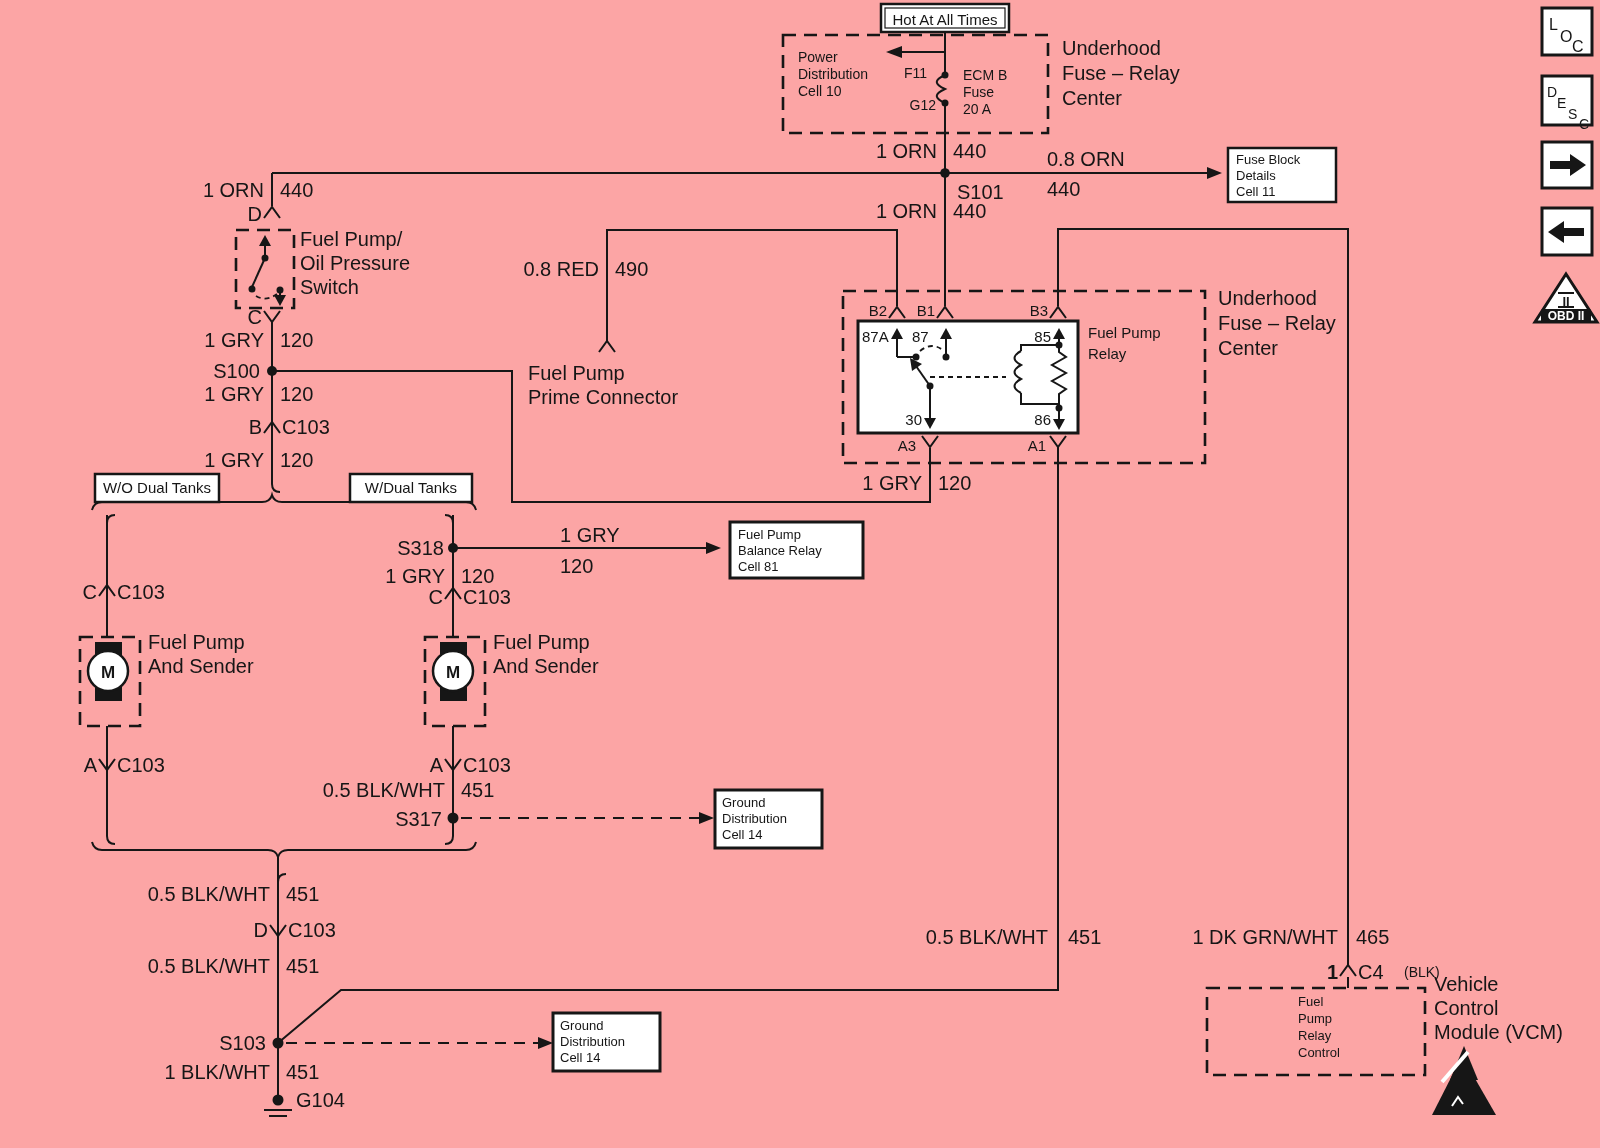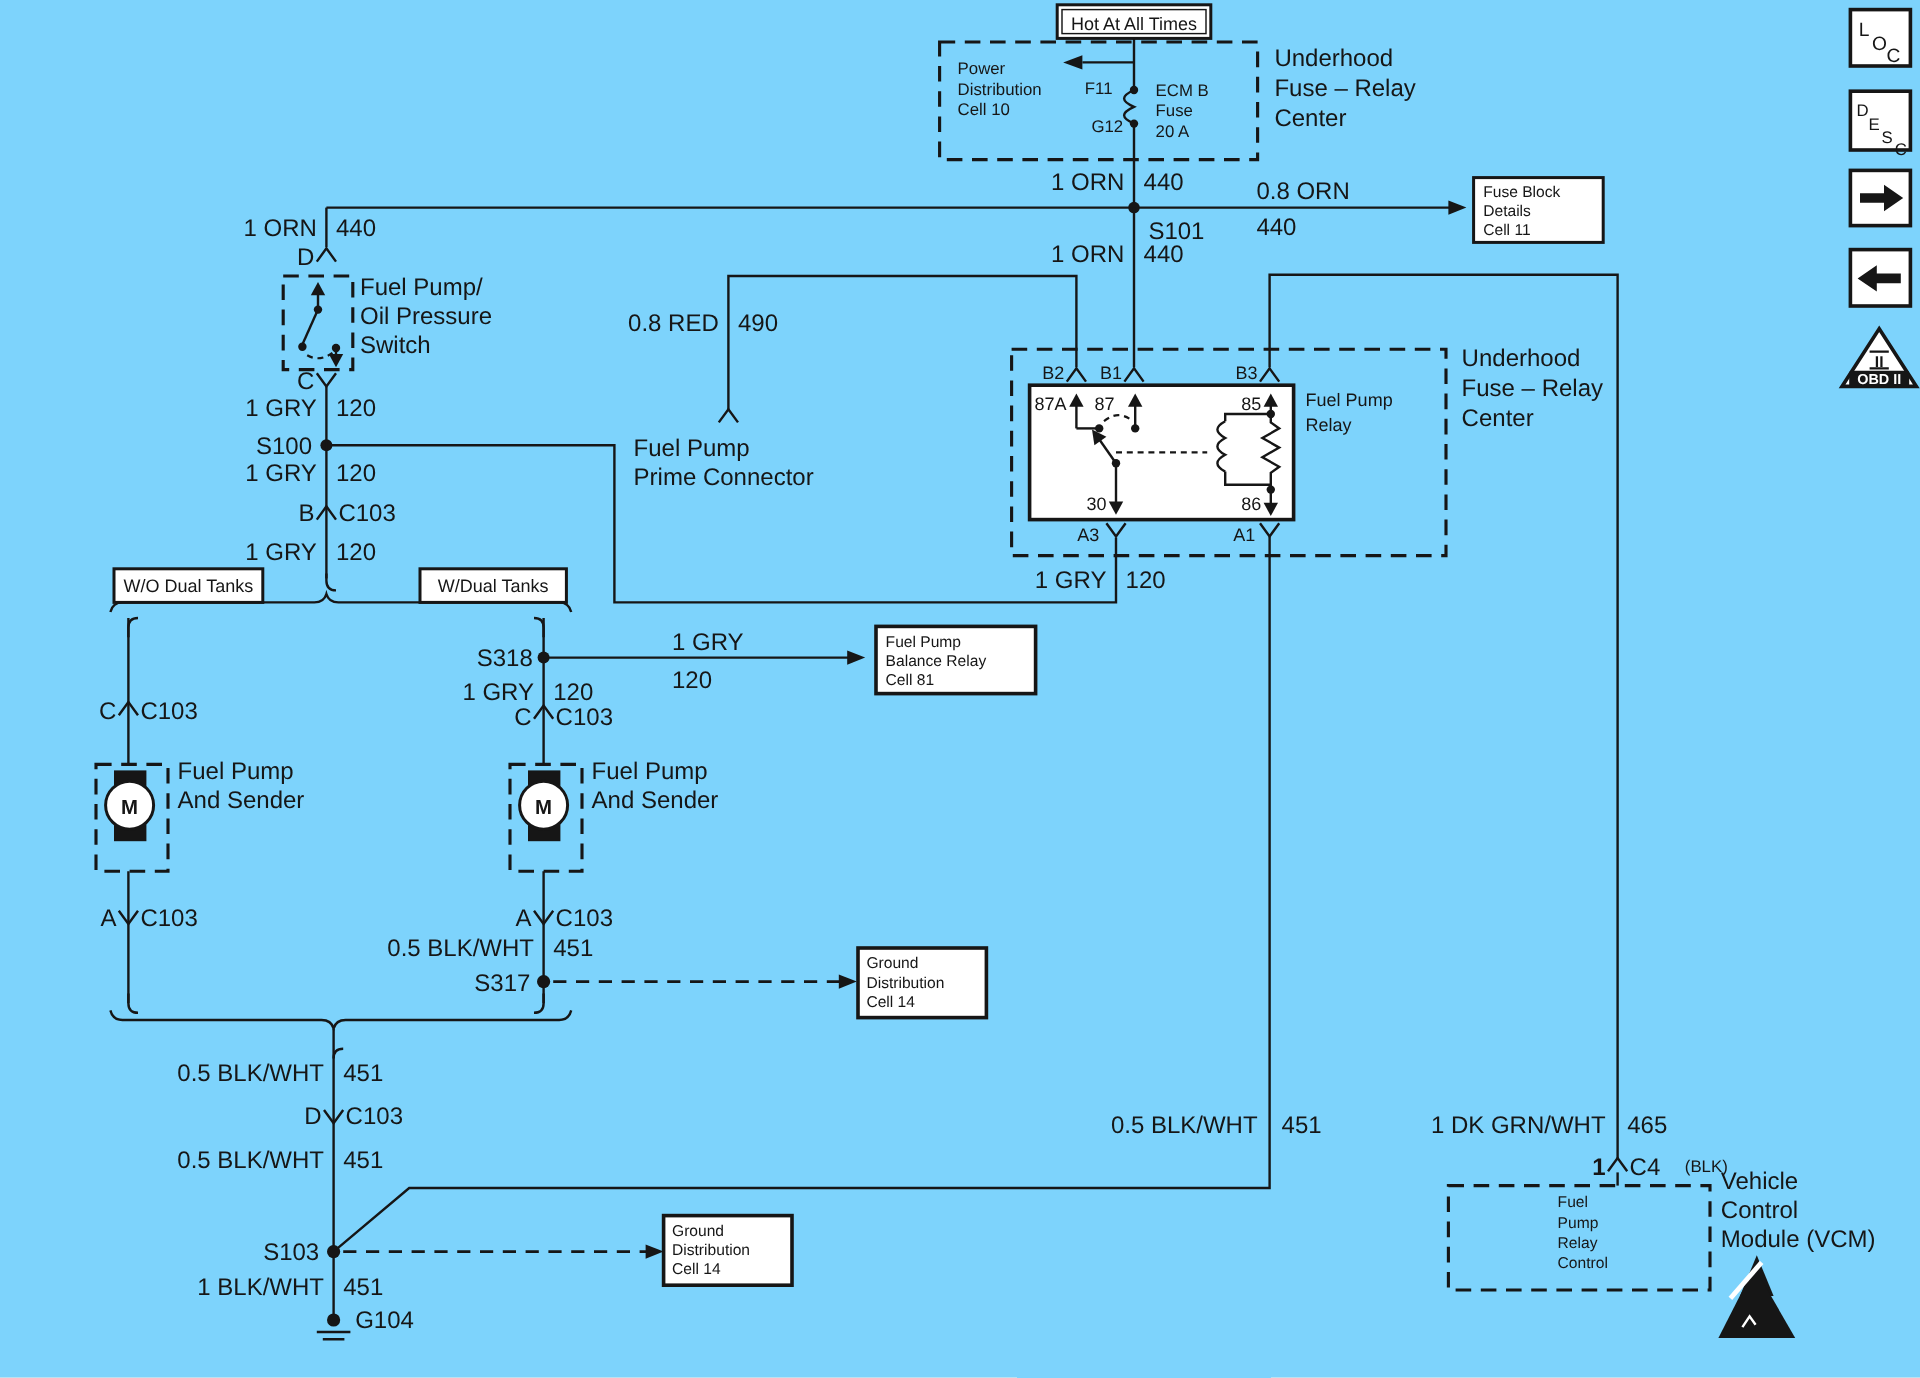--- a/index.html
+++ b/index.html
@@ -1,16 +1,16 @@
 <!DOCTYPE html>
 <html><head>
 <meta charset="utf-8">
 <style>
   html,body{margin:0;padding:0;background:#e8e8e8;}
-  #stage{position:relative;width:1600px;height:1148px;background:#7dd3fc;overflow:hidden;text-align:right;}
+  #stage{position:relative;width:1600px;height:1148px;background:#fca5a5;overflow:hidden;text-align:right;}
   svg{position:absolute;left:0;top:0;}
   svg text{fill:#161616;font-family:"Liberation Sans","DejaVu Sans",sans-serif;}
   .t20{font-size:20px;}
   .t15{font-size:15px;}
   .t14{font-size:14px;}
   .t13{font-size:13px;}
   .t17{font-size:17px;font-weight:bold;}
   .t16{font-size:16px;}
   .t12{font-size:12px;}
   .bold{font-weight:bold;}

